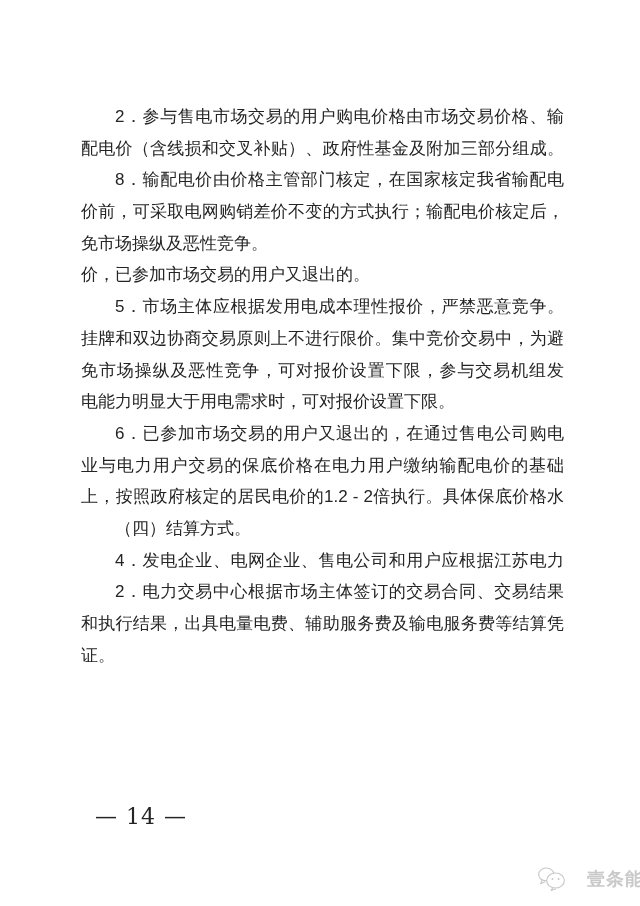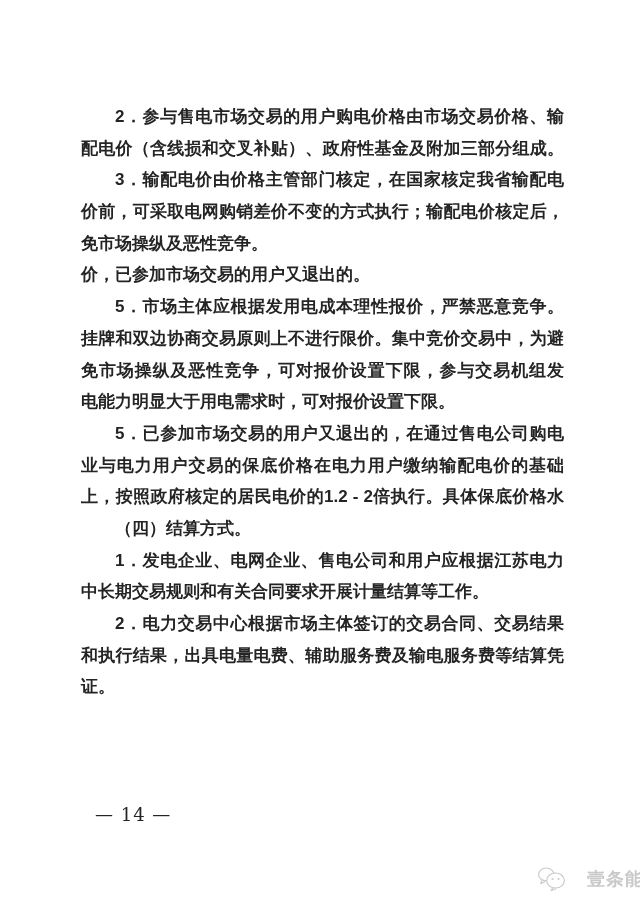--- a/index.html
+++ b/index.html
@@ -17,41 +17,41 @@
     background: var(--bg, #ffffff);
   }
   .content {
     position: absolute;
     left: 81px;
     top: 101px;
     width: 483px;
     font-family: "Liberation Sans", sans-serif;
     color: var(--text-color, #242424);
     font-size: 17px;
-    font-weight: 700;
+    font-weight: 400;
   }
   .line {
     height: 31.7px;
     line-height: 31.7px;
     text-align: justify;
     white-space: nowrap;
   }
   .line.full {
     text-align: justify;
     text-align-last: justify;
   }
   .line.indent {
     text-indent: 2em;
   }
   .footer {
     position: absolute;
     left: 95px;
     top: 804px;
     font-family: "DejaVu Serif", serif;
-    font-size: 18px;
+    font-size: 22px;
     color: var(--text-color, #242424);
     letter-spacing: 1px;
   }
   .watermark {
     position: absolute;
     left: 537px;
     top: 866px;
     display: flex;
     align-items: flex-end;
     gap: 21px;
@@ -69,34 +69,33 @@
   }
 </style>
 </head>
 <body>
 
 <div class="page">
 
   <div class="content">
     <div class="line indent full">2．参与售电市场交易的用户购电价格由市场交易价格、输</div>
     <div class="line full">配电价（含线损和交叉补贴）、政府性基金及附加三部分组成。</div>
-    <div class="line indent full">3．输配电价由价格主管部门核定，在国家核定我省输配电</div>
+    <div class="line indent full">8．输配电价由价格主管部门核定，在国家核定我省输配电</div>
     <div class="line full">价前，可采取电网购销差价不变的方式执行；输配电价核定后，</div>
     <div class="line">免市场操纵及恶性竞争。</div>
     <div class="line">价，已参加市场交易的用户又退出的。</div>
     <div class="line indent full">5．市场主体应根据发用电成本理性报价，严禁恶意竞争。</div>
     <div class="line full">挂牌和双边协商交易原则上不进行限价。集中竞价交易中，为避</div>
     <div class="line full">免市场操纵及恶性竞争，可对报价设置下限，参与交易机组发</div>
     <div class="line">电能力明显大于用电需求时，可对报价设置下限。</div>
-    <div class="line indent full">5．已参加市场交易的用户又退出的，在通过售电公司购电</div>
+    <div class="line indent full">6．已参加市场交易的用户又退出的，在通过售电公司购电</div>
     <div class="line full">业与电力用户交易的保底价格在电力用户缴纳输配电价的基础</div>
     <div class="line full">上，按照政府核定的居民电价的1.2 - 2倍执行。具体保底价格水</div>
     <div class="line indent">（四）结算方式。</div>
-    <div class="line indent full">1．发电企业、电网企业、售电公司和用户应根据江苏电力</div>
-    <div class="line">中长期交易规则和有关合同要求开展计量结算等工作。</div>
+    <div class="line indent full">4．发电企业、电网企业、售电公司和用户应根据江苏电力</div>
     <div class="line indent full">2．电力交易中心根据市场主体签订的交易合同、交易结果</div>
     <div class="line full">和执行结果，出具电量电费、辅助服务费及输电服务费等结算凭</div>
     <div class="line">证。</div>
   </div>
 
   <div class="footer">— 14 —</div>
 
   <div class="watermark">
     <span>
       <svg width="29" height="25" viewBox="0 0 36 31" fill="none" xmlns="http://www.w3.org/2000/svg">

